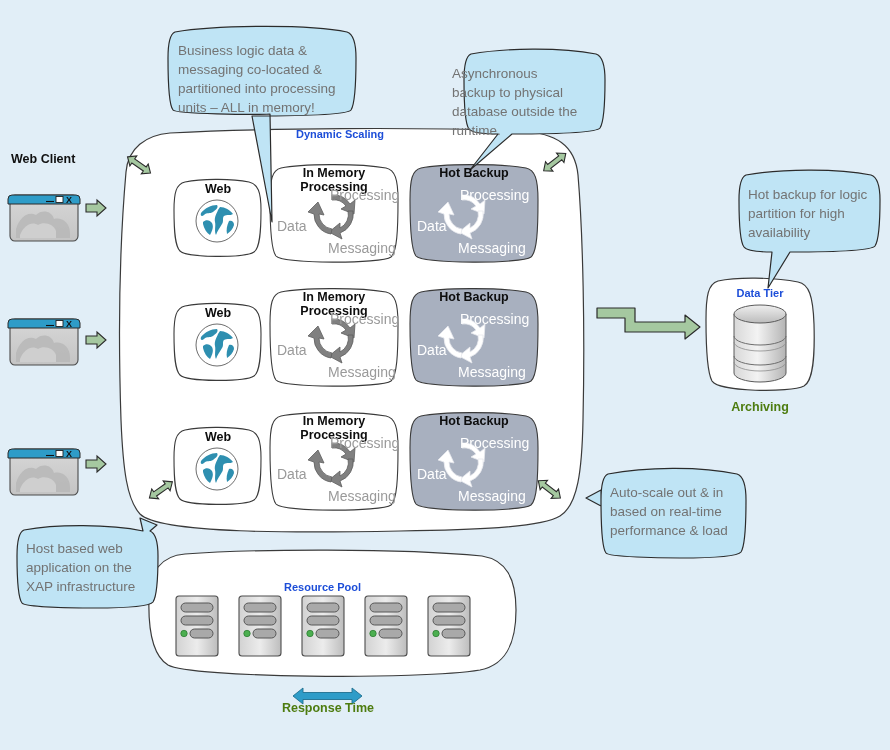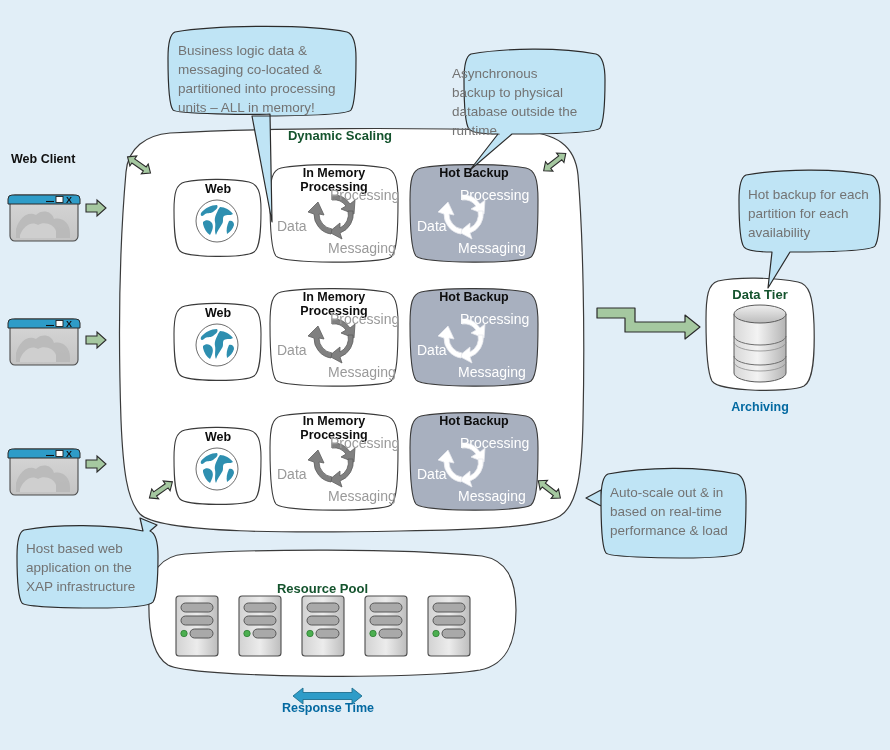--- a/index.html
+++ b/index.html
@@ -9,30 +9,30 @@
     font-family:"Liberation Sans", sans-serif;
     overflow:hidden;
     position:relative;
   }
   #stage{position:absolute;left:0;top:0;width:890px;height:750px;}
   svg.layer{position:absolute;left:0;top:0;width:890px;height:750px;overflow:visible;}
   .abs{position:absolute;}
 
   
   .ttl-bold{
-    font-weight:bold;font-size:13px;color:#14532d;
+    font-weight:bold;font-size:11px;color:#1d4ed8;
     text-align:center;white-space:nowrap;
   }
   .pu-title{font-weight:bold;font-size:12.5px;color:#0d0d0d;text-align:center;}
   .cycle-lbl{font-size:14px;color:#9a9a9a;white-space:nowrap;}
   .cycle-lbl.onblue{color:#ffffff;}
   .callout-txt{
     font-size:13.5px;line-height:19px;color:#737373;
   }
-  .teal-lbl{color:#0369a1;font-weight:bold;font-size:12.5px;text-align:center;white-space:nowrap;}
+  .teal-lbl{color:#4d7c0f;font-weight:bold;font-size:12.5px;text-align:center;white-space:nowrap;}
   .webclient-lbl{font-weight:bold;font-size:12.5px;color:#111;white-space:nowrap;}
 </style>
 </head>
 <body>
 
 <div id="stage">
 
   <svg class="layer" viewBox="0 0 890 750">
     <defs>
 
@@ -356,17 +356,17 @@
   <div class="abs cycle-lbl onblue" style="left:458px;top:488px;">Messaging</div>
 
   <div class="abs ttl-bold" style="left:710px;top:287px;width:100px;">Data Tier</div>
   <div class="abs teal-lbl" style="left:710px;top:400px;width:100px;">Archiving</div>
 
   <div class="abs ttl-bold" style="left:245px;top:581px;width:155px;">Resource Pool</div>
   <div class="abs teal-lbl" style="left:253px;top:701px;width:150px;">Response Time</div>
 
   <div class="abs callout-txt" style="left:178px;top:41px;width:175px;">Business logic data &amp; messaging co-located &amp; partitioned into processing units – ALL in memory!</div>
   <div class="abs callout-txt" style="left:452px;top:64px;width:128px;">Asynchronous backup to physical database outside the runtime.</div>
-  <div class="abs callout-txt" style="left:748px;top:185px;width:128px;">Hot backup for each partition for each availability</div>
+  <div class="abs callout-txt" style="left:748px;top:185px;width:128px;">Hot backup for logic partition for high availability</div>
   <div class="abs callout-txt" style="left:610px;top:483px;width:128px;">Auto-scale out &amp; in based on real-time performance &amp; load</div>
   <div class="abs callout-txt" style="left:26px;top:539px;width:126px;">Host based web application on the XAP infrastructure</div>
 
 </div>
 
 </body></html>

